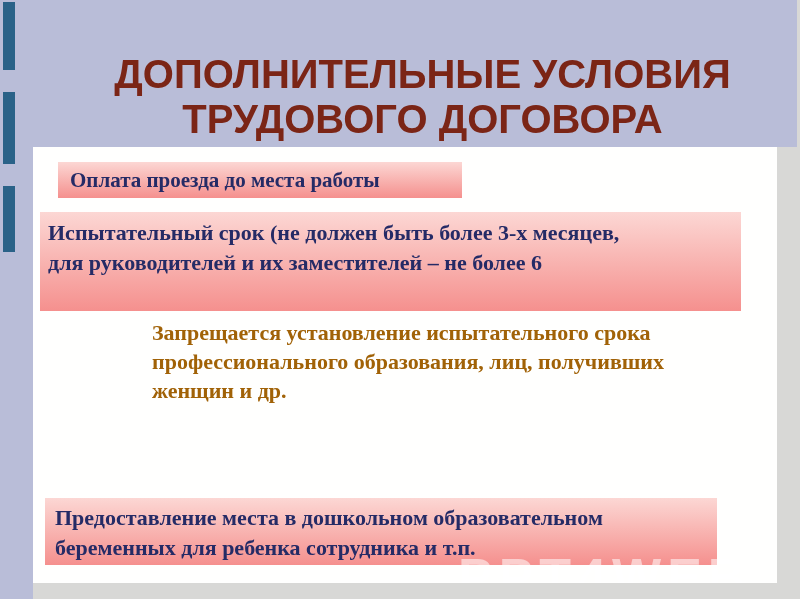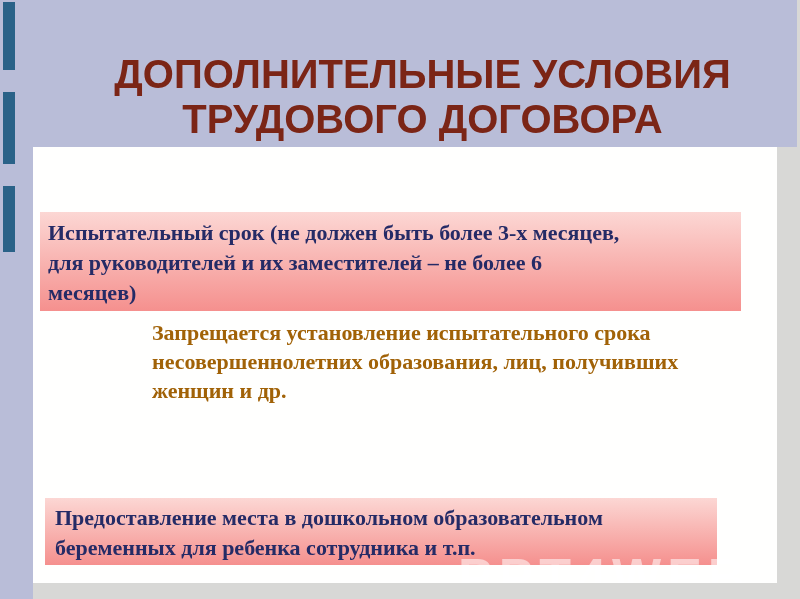--- a/index.html
+++ b/index.html
@@ -98,30 +98,32 @@
   <div class="accent-bar bar2"></div>
   <div class="accent-bar bar3"></div>
 
   <div class="title">
     <div>ДОПОЛНИТЕЛЬНЫЕ УСЛОВИЯ</div>
     <div>ТРУДОВОГО ДОГОВОРА</div>
   </div>
 
   <div class="content-panel">
 
+    <div class="pink-box box-transport">
+      <span class="txt-line">Оплата проезда до места работы</span>
+    </div>
 
     <div class="pink-box box-probation">
       <div class="txt-line">Испытательный срок (не должен быть более 3-х месяцев,</div>
       <div class="txt-line">для руководителей и их заместителей – не более 6</div>
-      <div class="txt-line">месяцев)</div>
     </div>
 
     <div class="paragraph-ban">
       <div class="txt-line">Запрещается установление испытательного срока</div>
-      <div class="txt-line">несовершеннолетних образования, лиц, получивших</div>
+      <div class="txt-line">профессионального образования, лиц, получивших</div>
       <div class="txt-line">женщин и др.</div>
     </div>
 
     <div class="pink-box box-kindergarten">
       <div class="txt-line">Предоставление места в дошкольном образовательном</div>
       <div class="txt-line">беременных для ребенка сотрудника и т.п.</div>
     </div>
 
     <div class="watermark">PPT4WEB</div>
 

